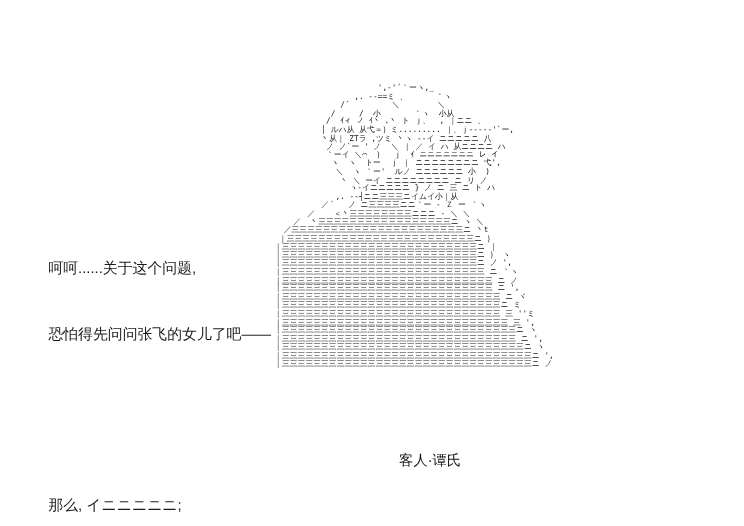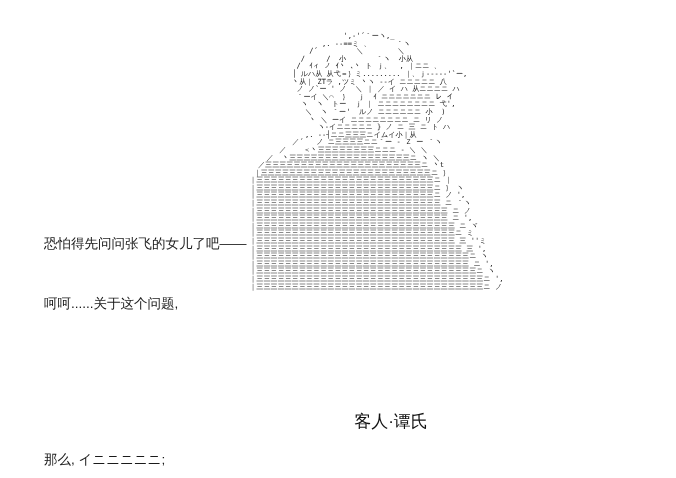--- a/index.html
+++ b/index.html
@@ -49,20 +49,21 @@
     line-height: 7.6px;
     letter-spacing: 0px;
     white-space: pre;
     text-align: center;
     z-index: 1;
   }
   #art .artwrap {
     display: inline-block;
     text-align: left;
     padding-top: 32px;
+    margin-top: 44px;
   }
   #nameplate {
     position: absolute;
     left: 339px;
     top: 399px;
     width: 104px;
     height: 38px;
     z-index: 6;
   }
   #nameplate .plate-bg {
@@ -72,21 +73,21 @@
     height: 38px;
     background: #ffffff;
     clip-path: polygon(10px 0, 94px 0, 104px 19px, 94px 38px, 10px 38px, 0 19px);
   }
   #nameplate .plate-label {
     position: absolute;
     left: 0;
     top: 11px;
     width: 104px;
     text-align: center;
-    font-size: 17px;
+    font-size: 13px;
     color: #111111;
     font-family: "Liberation Sans", sans-serif;
   }
 </style>
 </head>
 <body>
 
 <div id="page">
 
   <pre id="art"><span class="artwrap">                                        ',-'´｀ーヽ,_
@@ -119,22 +120,22 @@
                   ｜三三三三三三三三三三三三三三三三三三三三三三三三三三三三 三 ''ミ
                   ｜三三三三三三三三三三三三三三三三三三三三三三三三三三三三三 三 ',
                   ｜三三三三三三三三三三三三三三三三三三三三三三三三三三三三三三ニ ヽ
                   ｜三三三三三三三三三三三三三三三三三三三三三三三三三三三三三三 ニ ',
                   ｜三三三三三三三三三三三三三三三三三三三三三三三三三三三三三三三ニ ヽ
                   ｜三三三三三三三三三三三三三三三三三三三三三三三三三三三三三三三三ニ ',
                   ｜三三三三三三三三三三三三三三三三三三三三三三三三三三三三三三三三ニ ノ</span></pre>
 
   <div id="dialogue">
     <div class="para">
+      <span class="line">呵呵......关于这个问题,</span>
       <span class="line">恐怕得先问问张飞的女儿了吧——</span>
-      <span class="line">呵呵......关于这个问题,</span>
     </div>
     <div class="para">
       <span class="line">那么, イニニニニニ;</span>
       
     </div>
   </div>
 
   <div id="nameplate">
     <div class="plate-bg"></div>
     <div class="plate-label">客人·谭氏</div>

